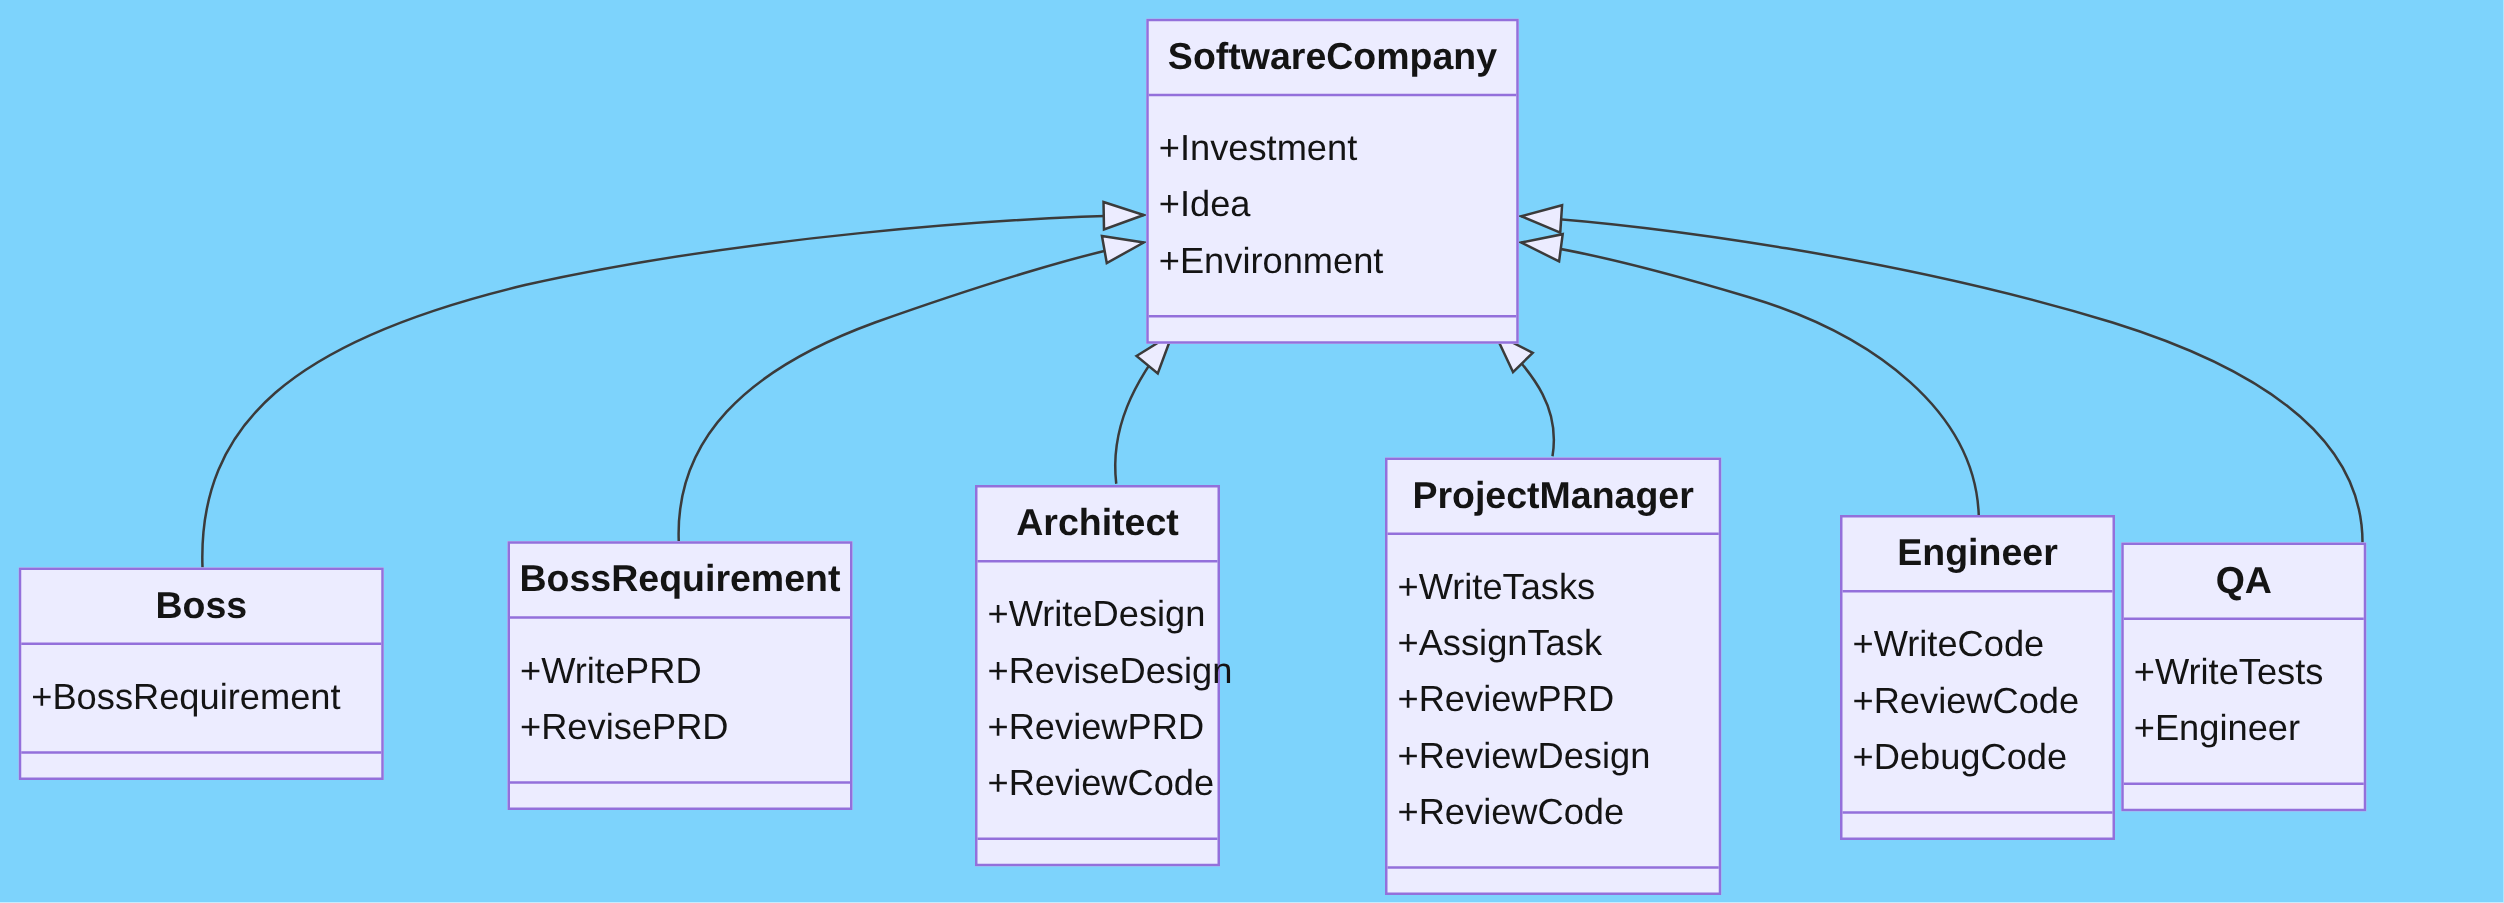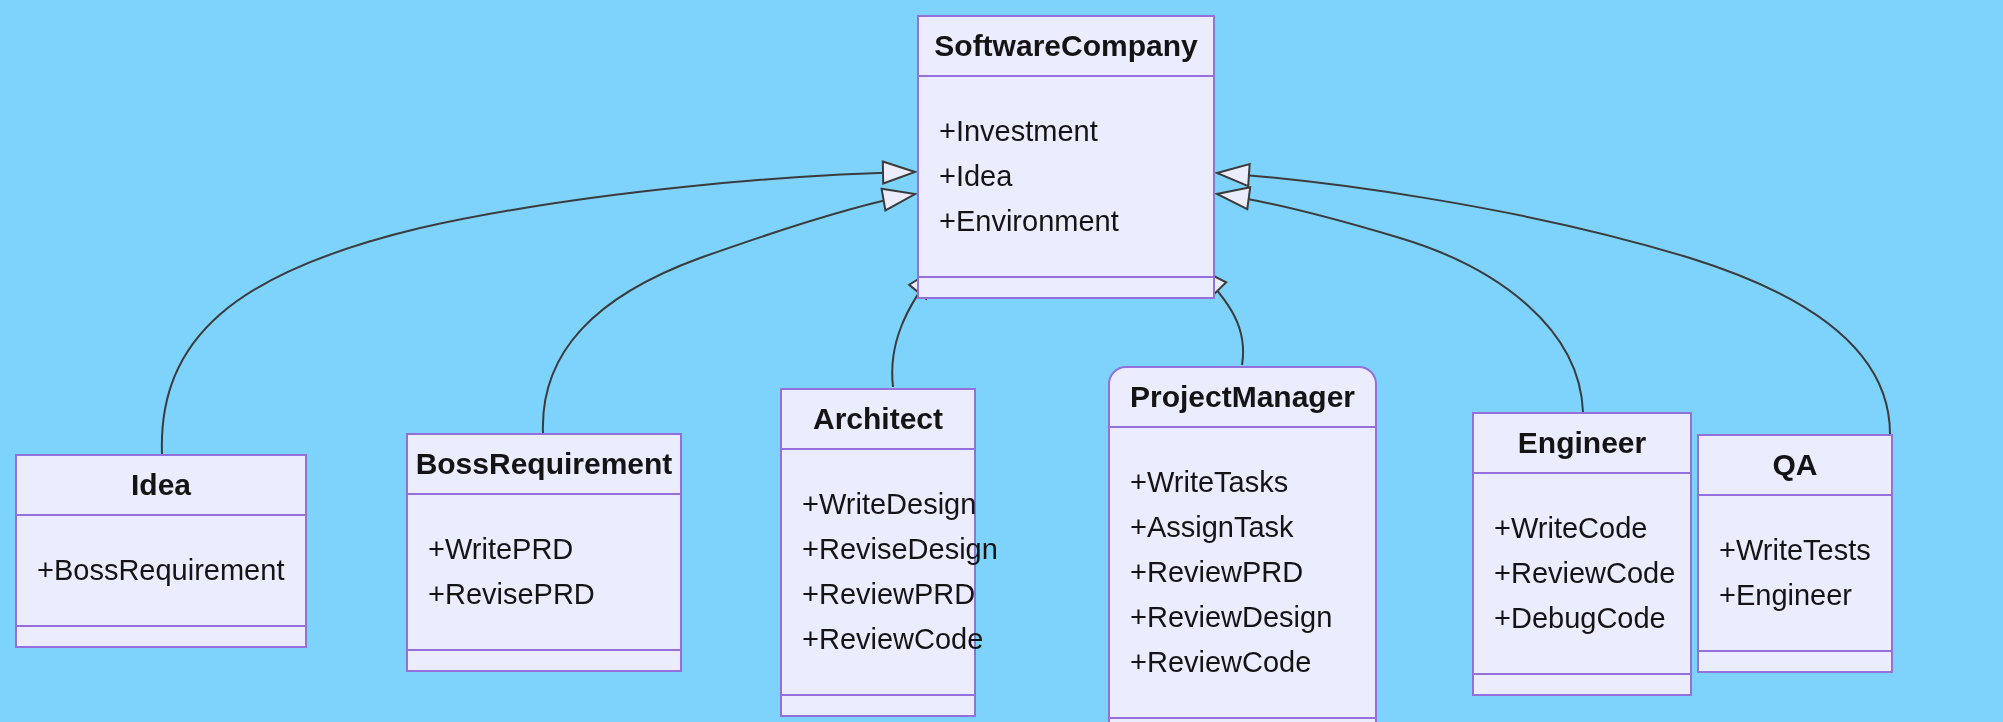--- a/index.html
+++ b/index.html
@@ -39,39 +39,39 @@
     display: flex;
     align-items: center;
     justify-content: center;
     font-weight: bold;
     font-size: 30px;
     border-bottom: 2px solid #9370DB;
     white-space: nowrap;
   }
   .class-attrs {
     list-style: none;
-    margin: 16px;
+    margin: 4px;
     padding: 16px 4px;
     font-size: 29px;
   }
   .class-attrs li {
     height: 45px;
     line-height: 45px;
     white-space: nowrap;
   }
   .class-methods-empty {
     height: 19px;
     border-top: 2px solid #9370DB;
   }
   
   #box-softwarecompany { left: 917px;  top: 15px;  width: 298px; }
   #box-boss            { left: 15px;   top: 454px; width: 292px; }
   #box-productmanager  { left: 406px;  top: 433px; width: 276px; }
   #box-architect       { left: 780px;  top: 388px; width: 196px; }
-  #box-projectmanager  { left: 1108px; top: 366px; width: 269px; border-radius: 18px; }
+  #box-projectmanager  { left: 1108px; top: 366px; width: 269px; }
   #box-engineer        { left: 1472px; top: 412px; width: 220px; }
   #box-qa              { left: 1697px; top: 434px; width: 196px; }
 </style>
 </head>
 <body>
 
 <div class="canvas">
 
   <svg class="edges-layer" viewBox="0 0 2003 722" xmlns="http://www.w3.org/2000/svg">
     <defs>
@@ -91,21 +91,21 @@
     <div class="class-title">SoftwareCompany</div>
     <ul class="class-attrs">
       <li>+Investment</li>
       <li>+Idea</li>
       <li>+Environment</li>
     </ul>
     <div class="class-methods-empty"></div>
   </div>
 
   <div class="class-box" id="box-boss">
-    <div class="class-title">Idea</div>
+    <div class="class-title">Boss</div>
     <ul class="class-attrs">
       <li>+BossRequirement</li>
     </ul>
     <div class="class-methods-empty"></div>
   </div>
 
   <div class="class-box" id="box-productmanager">
     <div class="class-title">BossRequirement</div>
     <ul class="class-attrs">
       <li>+WritePRD</li>

